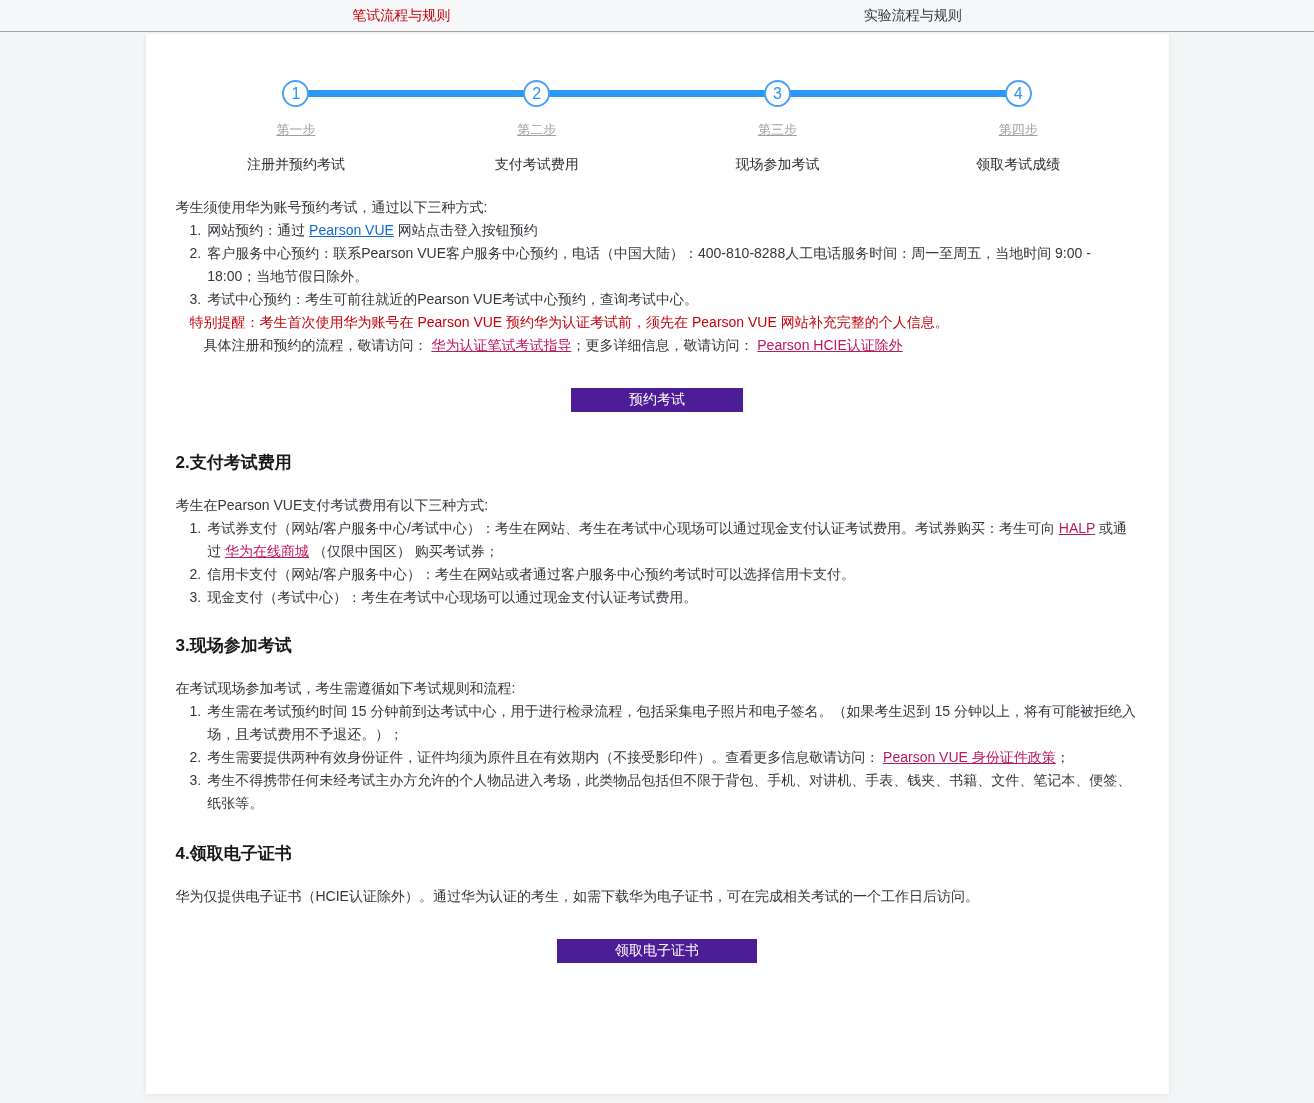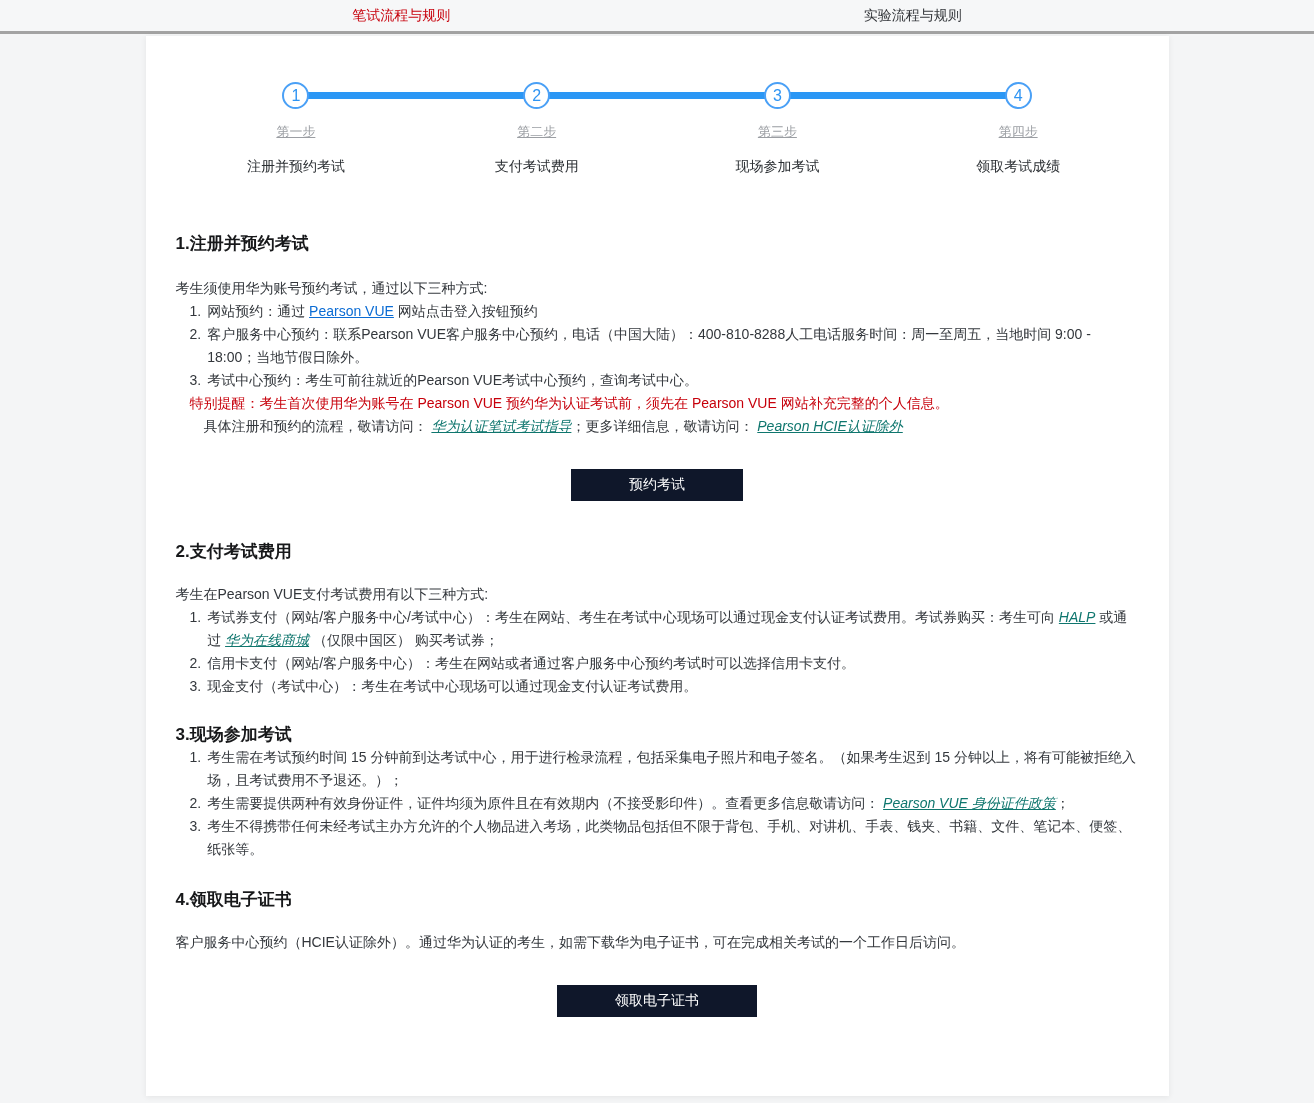--- a/index.html
+++ b/index.html
@@ -4,21 +4,21 @@
 <style>
   html,body{margin:0;padding:0;}
   body{
     width:1314px;height:1103px;overflow:hidden;
     background:#f4f5f6;
     font-family:"Liberation Sans","DejaVu Sans",sans-serif;
     -webkit-font-smoothing:antialiased;
   }
   
   .topbar{
-    height:31px;background:#f6f7f8;border-bottom:3px solid #a3a3a3;
+    height:31px;background:#f6f7f8;border-bottom:1px solid #a3a3a3;
   }
   .topbar-inner{
     width:1023px;margin:0 auto;height:31px;display:flex;
   }
   .tab{
     flex:1;text-align:center;line-height:30px;font-size:14px;color:#33363a;cursor:pointer;
   }
   .tab.active{color:#c7000b;}
   
   .card{
@@ -56,25 +56,25 @@
   }
   .num{margin-right:6px;white-space:nowrap;}
   .li-text{flex:1;}
   .note{
     padding-left:14px;font-size:14px;line-height:23px;color:#c7000b;
   }
   .more-line{
     padding-left:28px;font-size:14px;line-height:23px;color:#33373c;
   }
   .link{text-decoration:underline;cursor:pointer;}
-  .link-red{color:#0f766e;font-style:italic;}
+  .link-red{color:#be185d;}
   .link-blue{color:#0b6cd4;}
   .btn-row{text-align:center;}
   .btn{
-    background:#0f172a;color:#fff;border:none;height:32px;font-size:14px;
+    background:#4c1d95;color:#fff;border:none;height:24px;font-size:14px;
     cursor:pointer;font-family:inherit;margin-top:31px;
   }
   #btn-book{width:172px;}
   #btn-cert{width:200px;}
 </style>
 </head>
 <body>
 
 <div class="topbar">
   <div class="topbar-inner">
@@ -104,21 +104,20 @@
         <div class="step-name">现场参加考试</div>
       </div>
       <div class="step">
         <span class="step-circle">4</span>
         <div class="step-label">第四步</div>
         <div class="step-name">领取考试成绩</div>
       </div>
     </div>
   </div>
 
-  <h2 class="section-title" id="title-1">1.注册并预约考试</h2>
   <div class="sec-intro" id="intro-1">考生须使用华为账号预约考试，通过以下三种方式:</div>
   <div class="list">
     <div class="li">
       <span class="num">1.</span>
       <div class="li-text"><span>网站预约：通过 </span><a class="link link-blue">Pearson VUE</a><span> 网站点击登入按钮预约</span></div>
     </div>
     <div class="li">
       <span class="num">2.</span>
       <div class="li-text"><span>客户服务中心预约：联系Pearson VUE客户服务中心预约，电话（中国大陆）：400-810-8288人工电话服务时间：周一至周五，当地时间 9:00 - 18:00；当地节假日除外。</span></div>
     </div>
@@ -144,34 +143,35 @@
       <span class="num">2.</span>
       <div class="li-text"><span>信用卡支付（网站/客户服务中心）：考生在网站或者通过客户服务中心预约考试时可以选择信用卡支付。</span></div>
     </div>
     <div class="li">
       <span class="num">3.</span>
       <div class="li-text"><span>现金支付（考试中心）：考生在考试中心现场可以通过现金支付认证考试费用。</span></div>
     </div>
   </div>
 
   <h2 class="section-title" id="title-3">3.现场参加考试</h2>
+  <div class="sec-intro">在考试现场参加考试，考生需遵循如下考试规则和流程:</div>
   <div class="list">
     <div class="li">
       <span class="num">1.</span>
       <div class="li-text"><span>考生需在考试预约时间 15 分钟前到达考试中心，用于进行检录流程，包括采集电子照片和电子签名。（如果考生迟到 15 分钟以上，将有可能被拒绝入场，且考试费用不予退还。）；</span></div>
     </div>
     <div class="li">
       <span class="num">2.</span>
       <div class="li-text"><span>考生需要提供两种有效身份证件，证件均须为原件且在有效期内（不接受影印件）。查看更多信息敬请访问： </span><a class="link link-red">Pearson VUE 身份证件政策</a><span>；</span></div>
     </div>
     <div class="li">
       <span class="num">3.</span>
       <div class="li-text"><span>考生不得携带任何未经考试主办方允许的个人物品进入考场，此类物品包括但不限于背包、手机、对讲机、手表、钱夹、书籍、文件、笔记本、便签、纸张等。</span></div>
     </div>
   </div>
 
   <h2 class="section-title" id="title-4">4.领取电子证书</h2>
-  <div class="sec-intro">客户服务中心预约（HCIE认证除外）。通过华为认证的考生，如需下载华为电子证书，可在完成相关考试的一个工作日后访问。</div>
+  <div class="sec-intro">华为仅提供电子证书（HCIE认证除外）。通过华为认证的考生，如需下载华为电子证书，可在完成相关考试的一个工作日后访问。</div>
   <div class="btn-row">
     <button class="btn" id="btn-cert">领取电子证书</button>
   </div>
 
 </div>
 
 </body></html>

